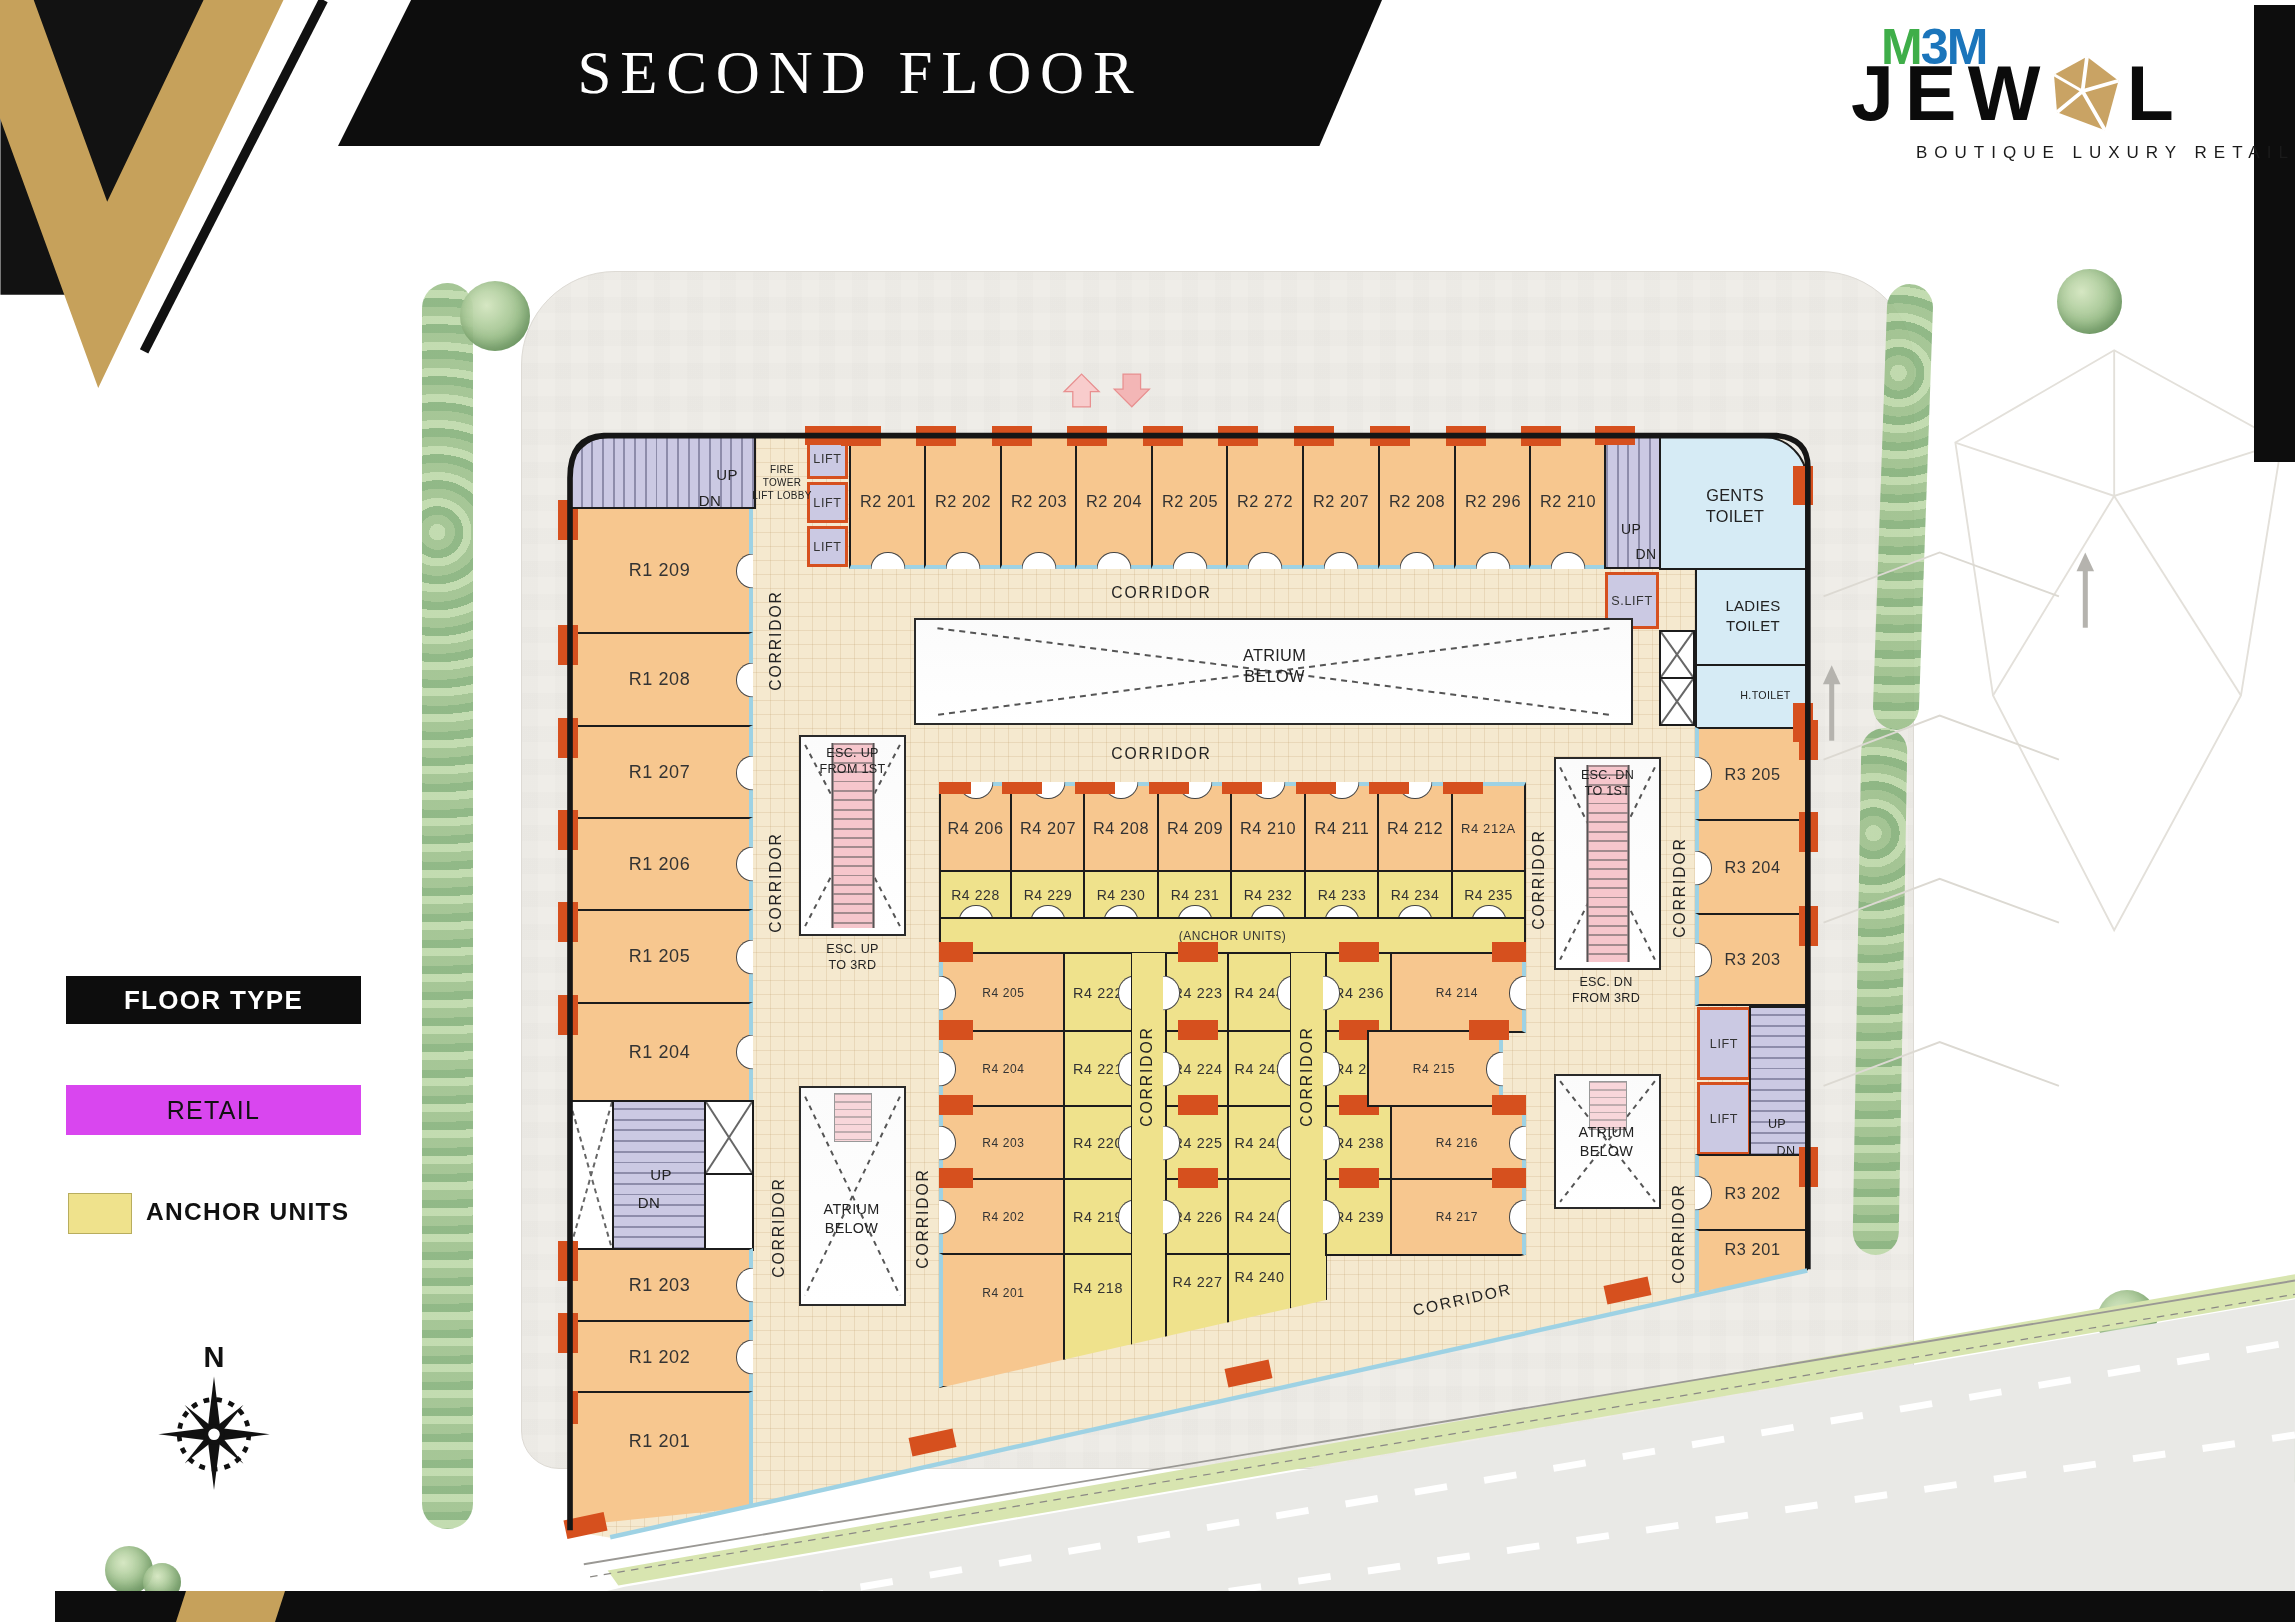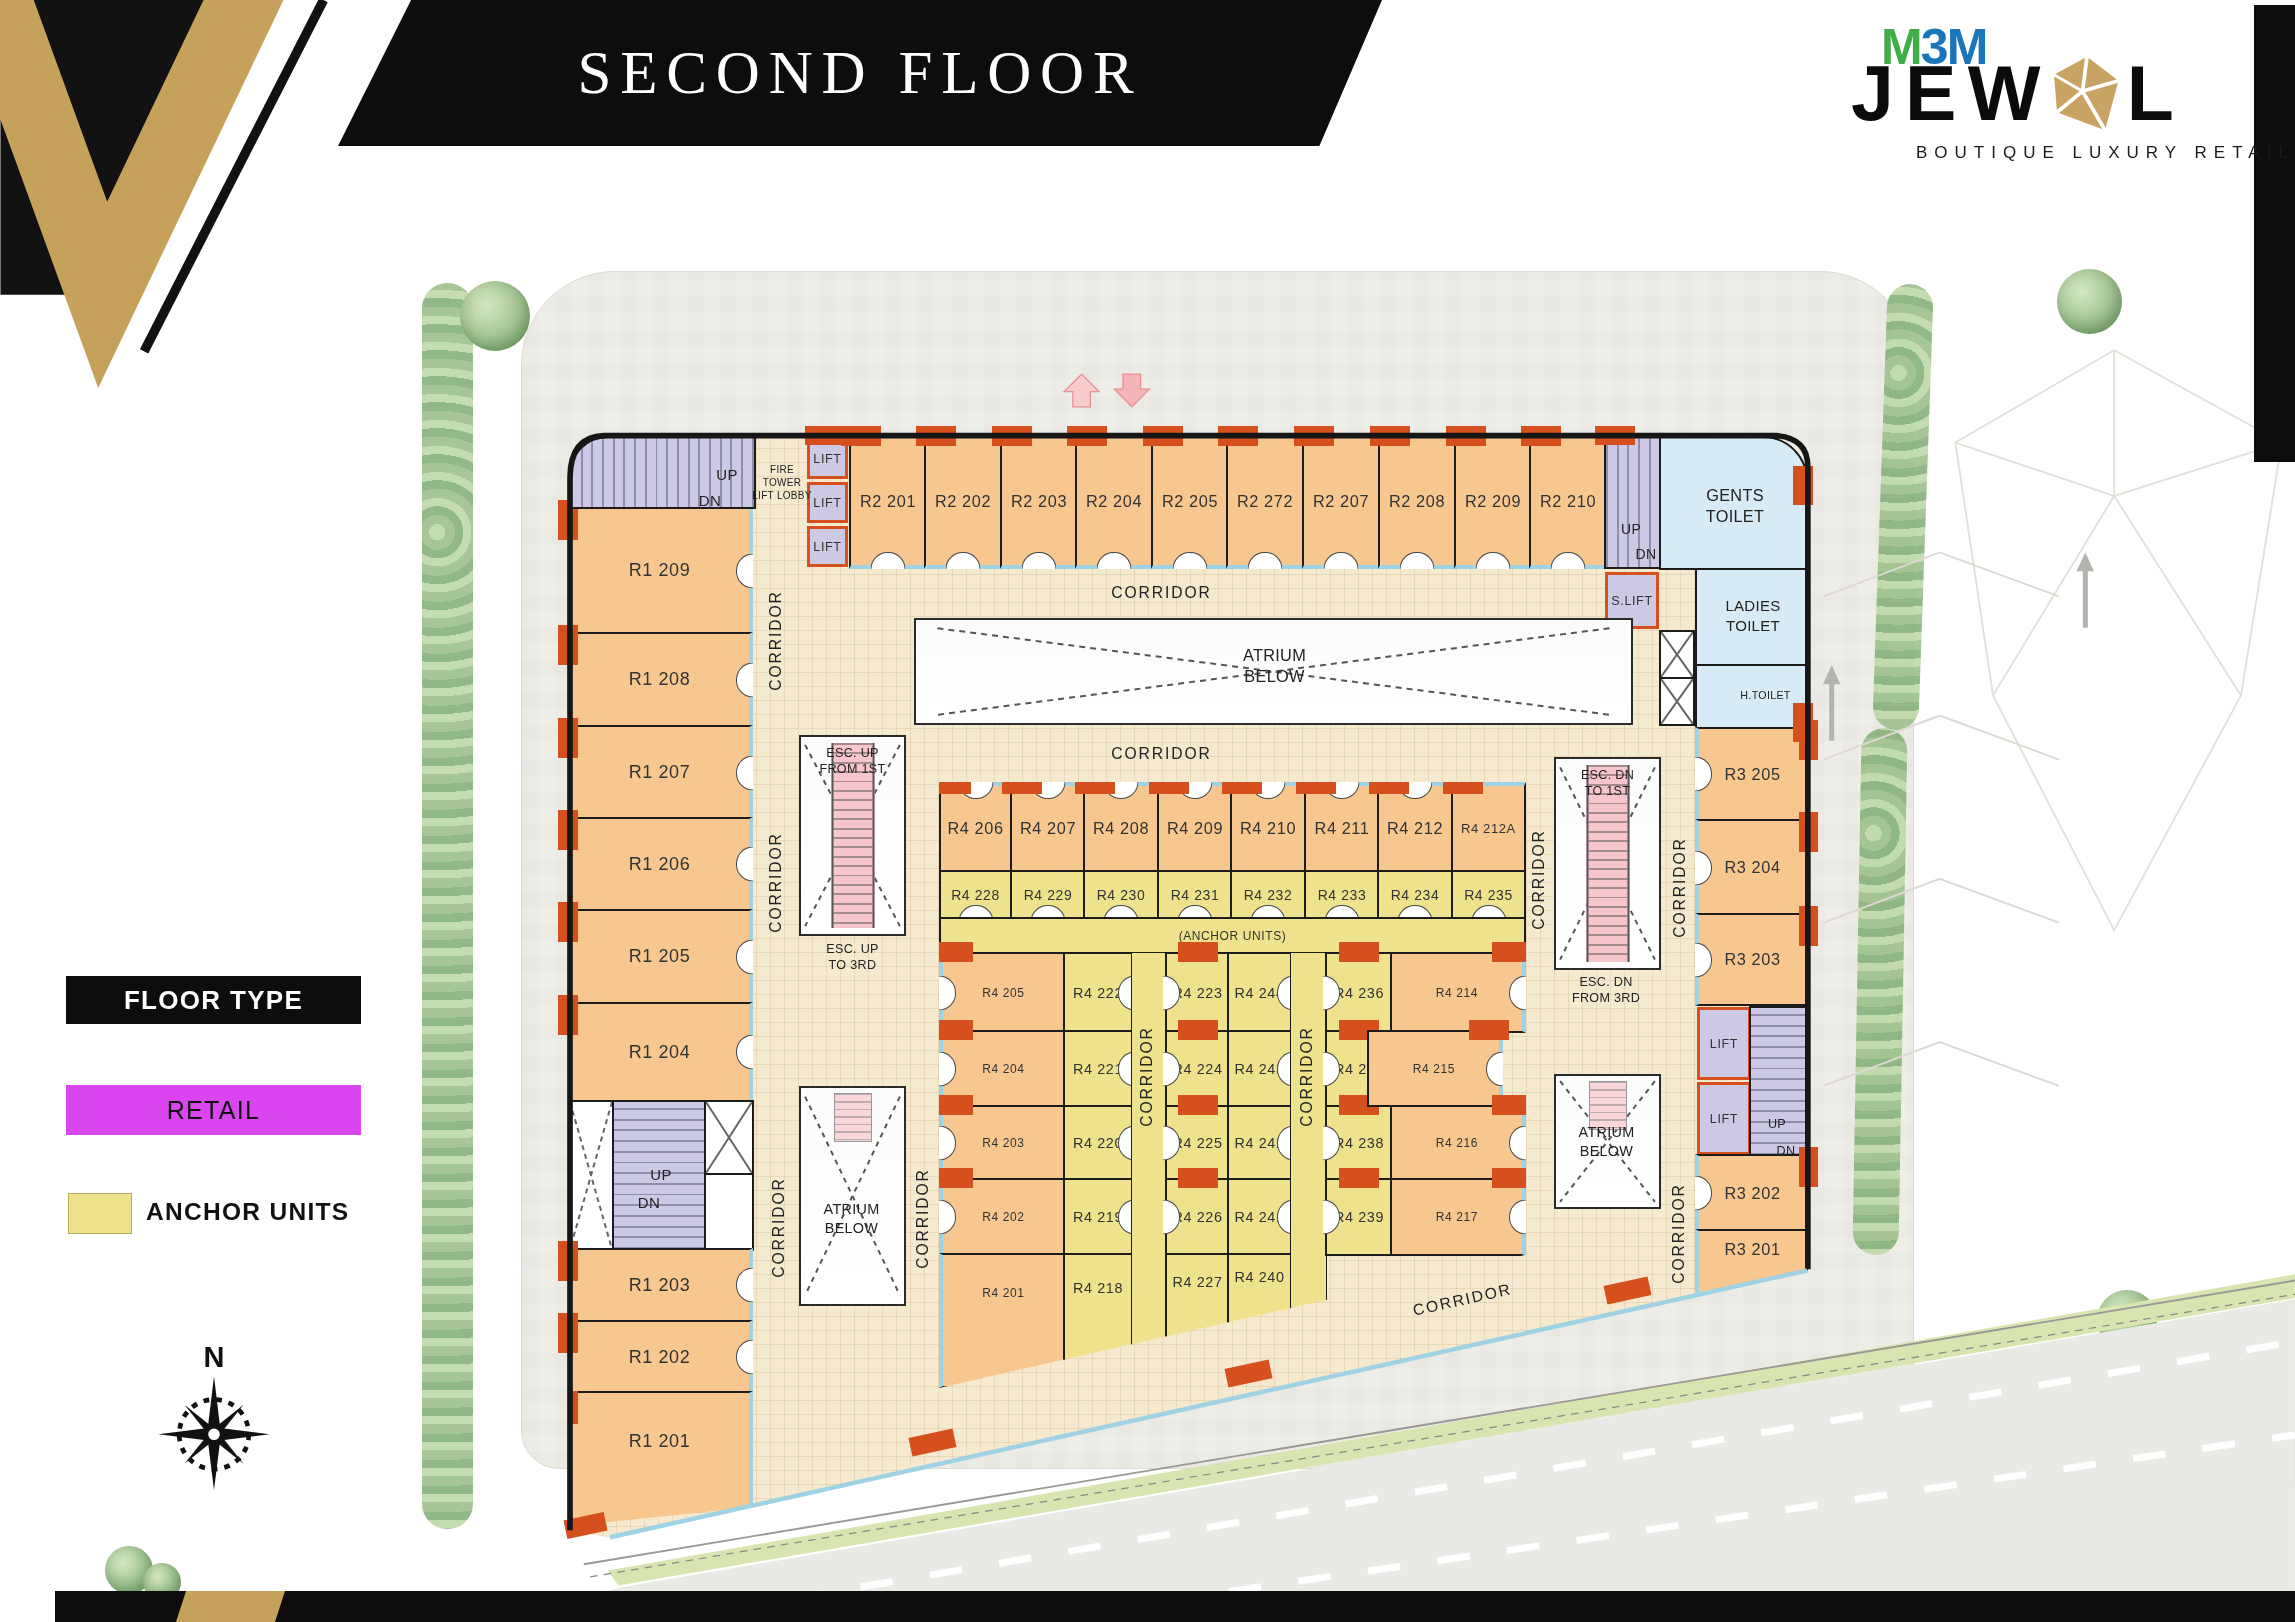--- a/index.html
+++ b/index.html
@@ -159,21 +159,21 @@
 <div class="rm liftbox" style="left:807px;top:526px;width:41px;height:41px">LIFT</div>
 
 <div class="rm or bb rcT door-b f26" style="left:849px;top:436px;width:78px;height:133px">R2 201</div>
 <div class="rm or bb rcT door-b f26" style="left:924px;top:436px;width:78px;height:133px">R2 202</div>
 <div class="rm or bb rcT door-b f26" style="left:1000px;top:436px;width:78px;height:133px">R2 203</div>
 <div class="rm or bb rcT door-b f26" style="left:1075px;top:436px;width:78px;height:133px">R2 204</div>
 <div class="rm or bb rcT door-b f26" style="left:1151px;top:436px;width:78px;height:133px">R2 205</div>
 <div class="rm or bb rcT door-b f26" style="left:1226px;top:436px;width:78px;height:133px">R2 272</div>
 <div class="rm or bb rcT door-b f26" style="left:1302px;top:436px;width:78px;height:133px">R2 207</div>
 <div class="rm or bb rcT door-b f26" style="left:1378px;top:436px;width:78px;height:133px">R2 208</div>
-<div class="rm or bb rcT door-b f26" style="left:1454px;top:436px;width:78px;height:133px">R2 209</div>
+<div class="rm or bb rcT door-b f26" style="left:1454px;top:436px;width:78px;height:133px">R2 296</div>
 <div class="rm or bb rcT door-b f26" style="left:1529px;top:436px;width:78px;height:133px">R2 210</div>
 
 <div class="rm sv hatchh" style="left:1604px;top:436px;width:58px;height:133px"></div>
 <div class="rm liftbox" style="left:1605px;top:572px;width:54px;height:57px">S.LIFT</div>
 <div class="rm tl" style="left:1659px;top:436px;width:149px;height:134px;border-radius:0 45px 0 0"></div>
 <div class="rm wh" style="left:1659px;top:630px;width:36px;height:49px">
     <svg width="100%" height="100%" viewBox="0 0 100 100" preserveAspectRatio="none">
       <line x1="0" y1="0" x2="100" y2="100" stroke="#666" stroke-width="2" vector-effect="non-scaling-stroke"></line>
       <line x1="100" y1="0" x2="0" y2="100" stroke="#666" stroke-width="2" vector-effect="non-scaling-stroke"></line>
     </svg>

